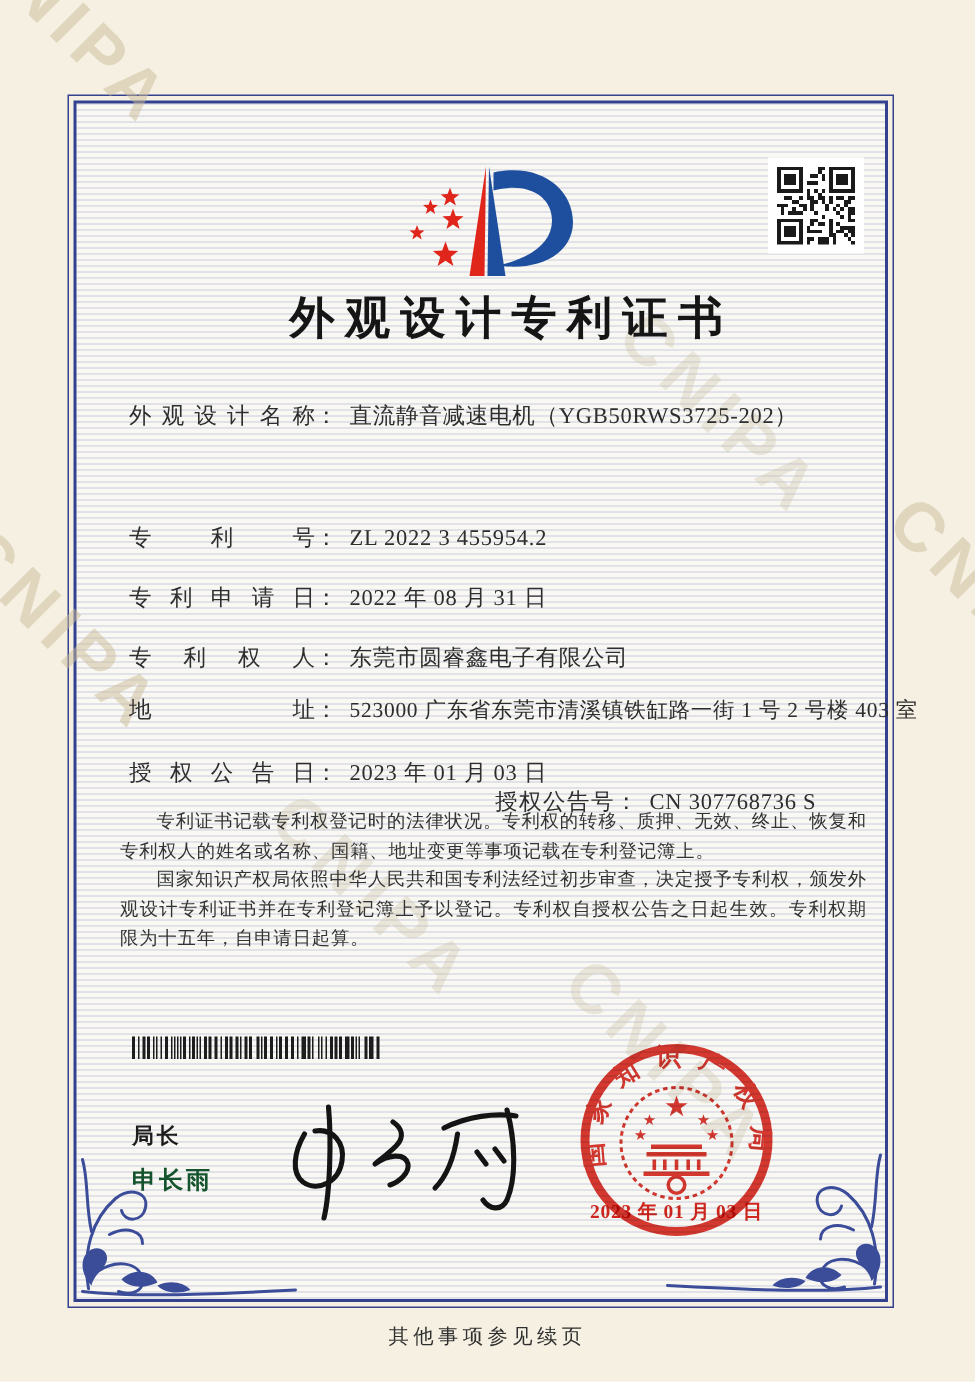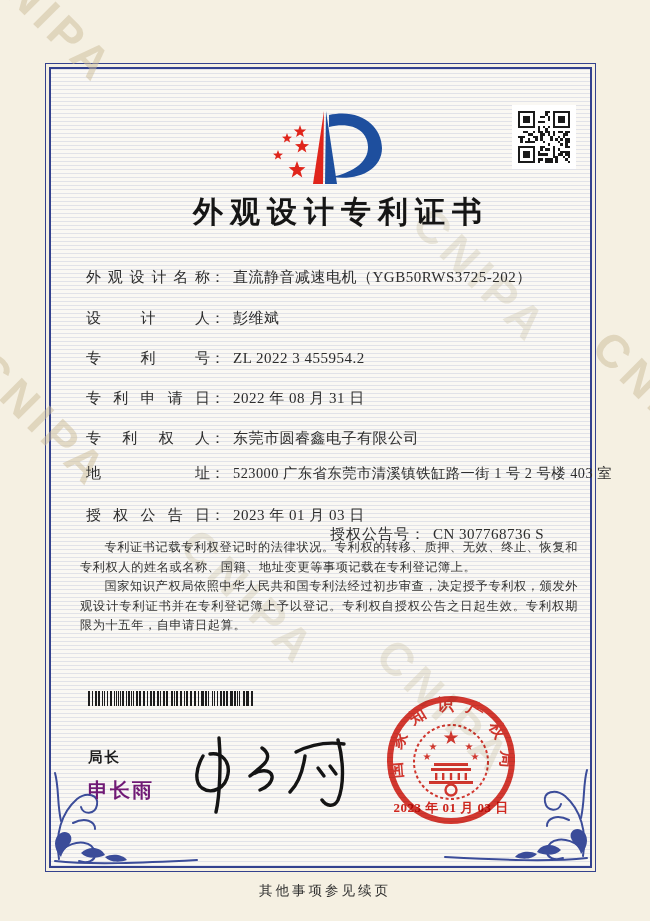--- a/index.html
+++ b/index.html
@@ -56,21 +56,21 @@
   .legal{left:80px;top:538px;width:498px;font-size:12.2px;line-height:19.6px;
          text-align:justify;letter-spacing:0.6px;color:#333;z-index:4;}
   .legal p{margin:0;text-indent:2em;}
   
   .barcode{left:88px;top:691px;width:170px;height:15px;display:flex;z-index:4;}
   .barcode div{background:#1d1d1d;height:100%;flex:none;}
   
   .director-title{left:88px;top:748px;font-family:"Liberation Sans","DejaVu Sans",sans-serif;
       font-size:14.5px;font-weight:600;letter-spacing:2px;color:#1d1d1d;z-index:4;}
   .director-name{left:88px;top:777px;font-family:"Liberation Sans","DejaVu Sans",sans-serif;
-      font-size:20px;font-weight:600;letter-spacing:2px;color:#701a75;z-index:4;}
+      font-size:16px;font-weight:600;letter-spacing:2px;color:#14532d;z-index:4;}
   .sig-svg{left:185px;top:730px;width:165px;height:88px;z-index:4;}
   
   .seal-svg{left:381px;top:690px;width:140px;height:140px;z-index:8;
             opacity:0.92;mix-blend-mode:multiply;}
   .seal-date{left:376px;top:799px;width:150px;text-align:center;font-size:13px;font-weight:700;
              color:#d6281f;letter-spacing:0.5px;z-index:9;mix-blend-mode:multiply;}
   
   .flourish{width:150px;height:105px;z-index:3;}
   .flourish-left{left:51px;top:761px;}
   .flourish-right{left:441px;top:758px;transform:scaleX(-1);}
@@ -348,23 +348,20 @@
         <rect x="15" y="20" width="1" height="1" fill="#1a1a1a"></rect>
         <rect x="20" y="20" width="1" height="1" fill="#1a1a1a"></rect>
       </svg>
   </div>
 
   <div class="abs title">外观设计专利证书</div>
 
   <div class="abs frow r1">
     <span class="flabel">外观设计名称</span><span class="fcolon">：</span><span class="fvalue">直流静音减速电机（YGB50RWS3725-202）</span>
   </div>
-  <div class="abs frow r2">
-    <span class="flabel">设计人</span><span class="fcolon">：</span><span class="fvalue">彭维斌</span>
-  </div>
   <div class="abs frow r3">
     <span class="flabel">专利号</span><span class="fcolon">：</span><span class="fvalue">ZL 2022 3 455954.2</span>
   </div>
   <div class="abs frow r4">
     <span class="flabel">专利申请日</span><span class="fcolon">：</span><span class="fvalue">2022 年 08 月 31 日</span>
   </div>
   <div class="abs frow r5">
     <span class="flabel">专利权人</span><span class="fcolon">：</span><span class="fvalue">东莞市圆睿鑫电子有限公司</span>
   </div>
   <div class="abs frow r6">

